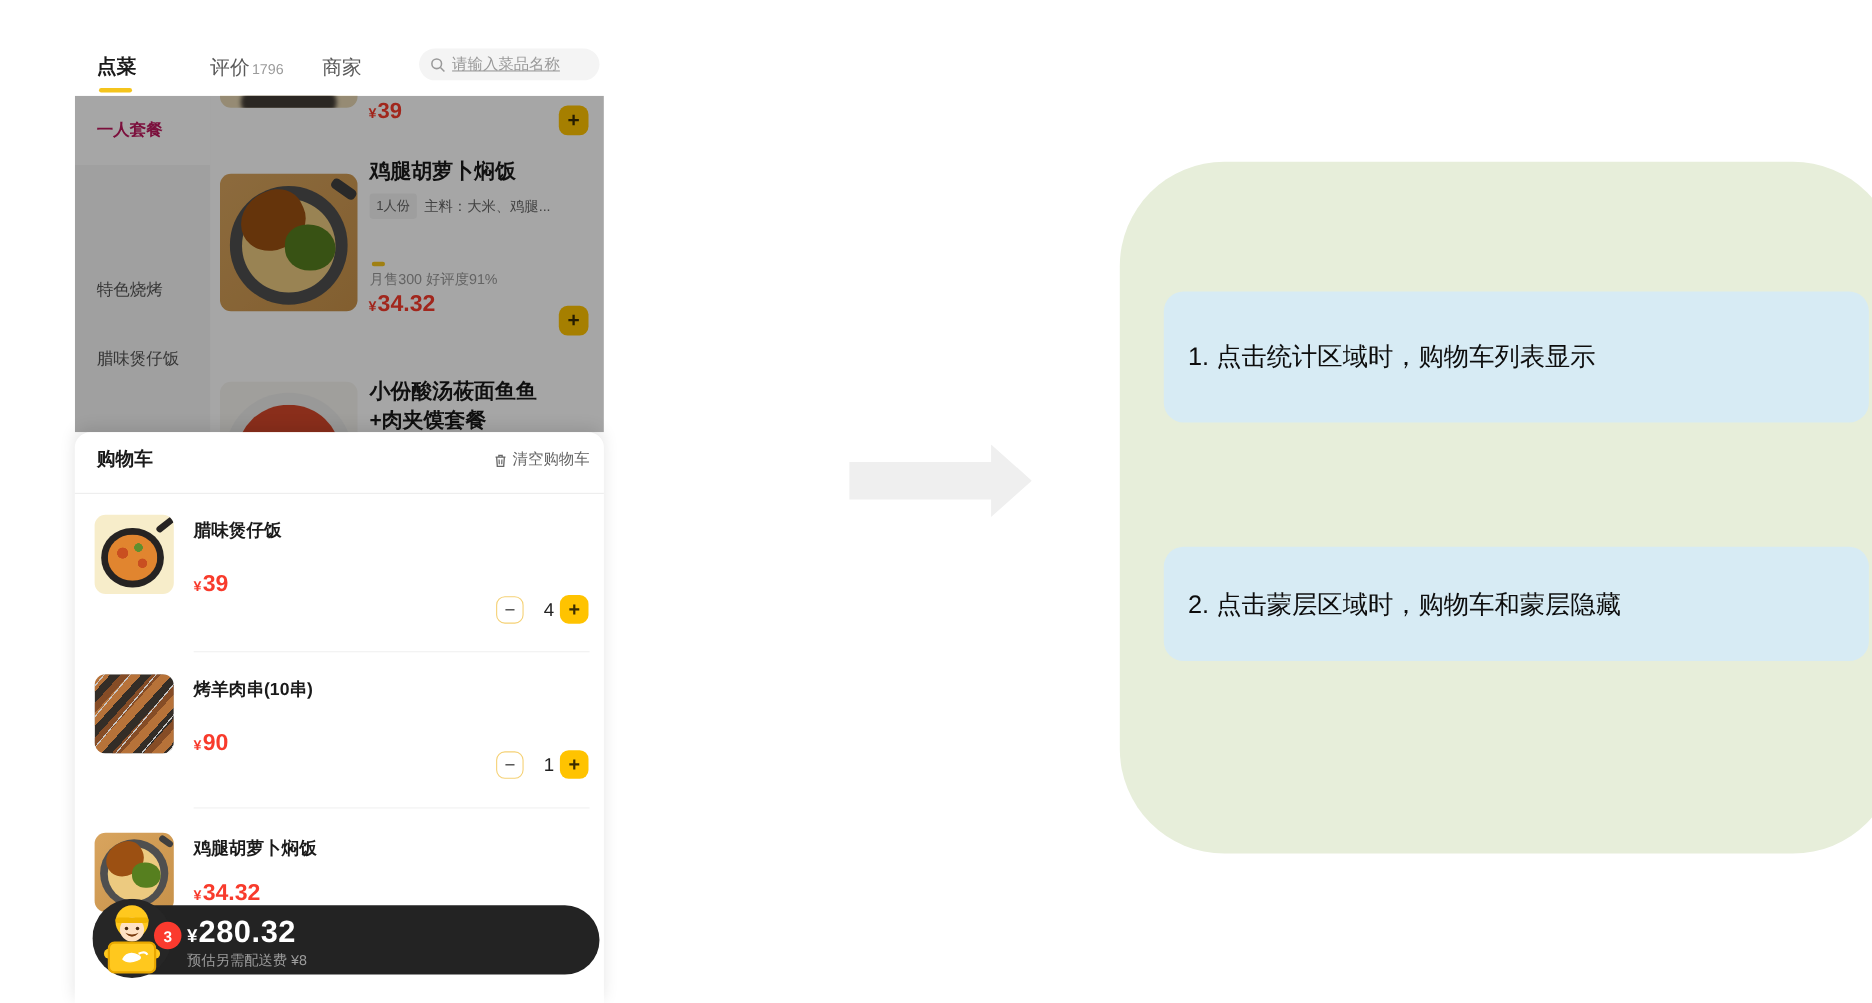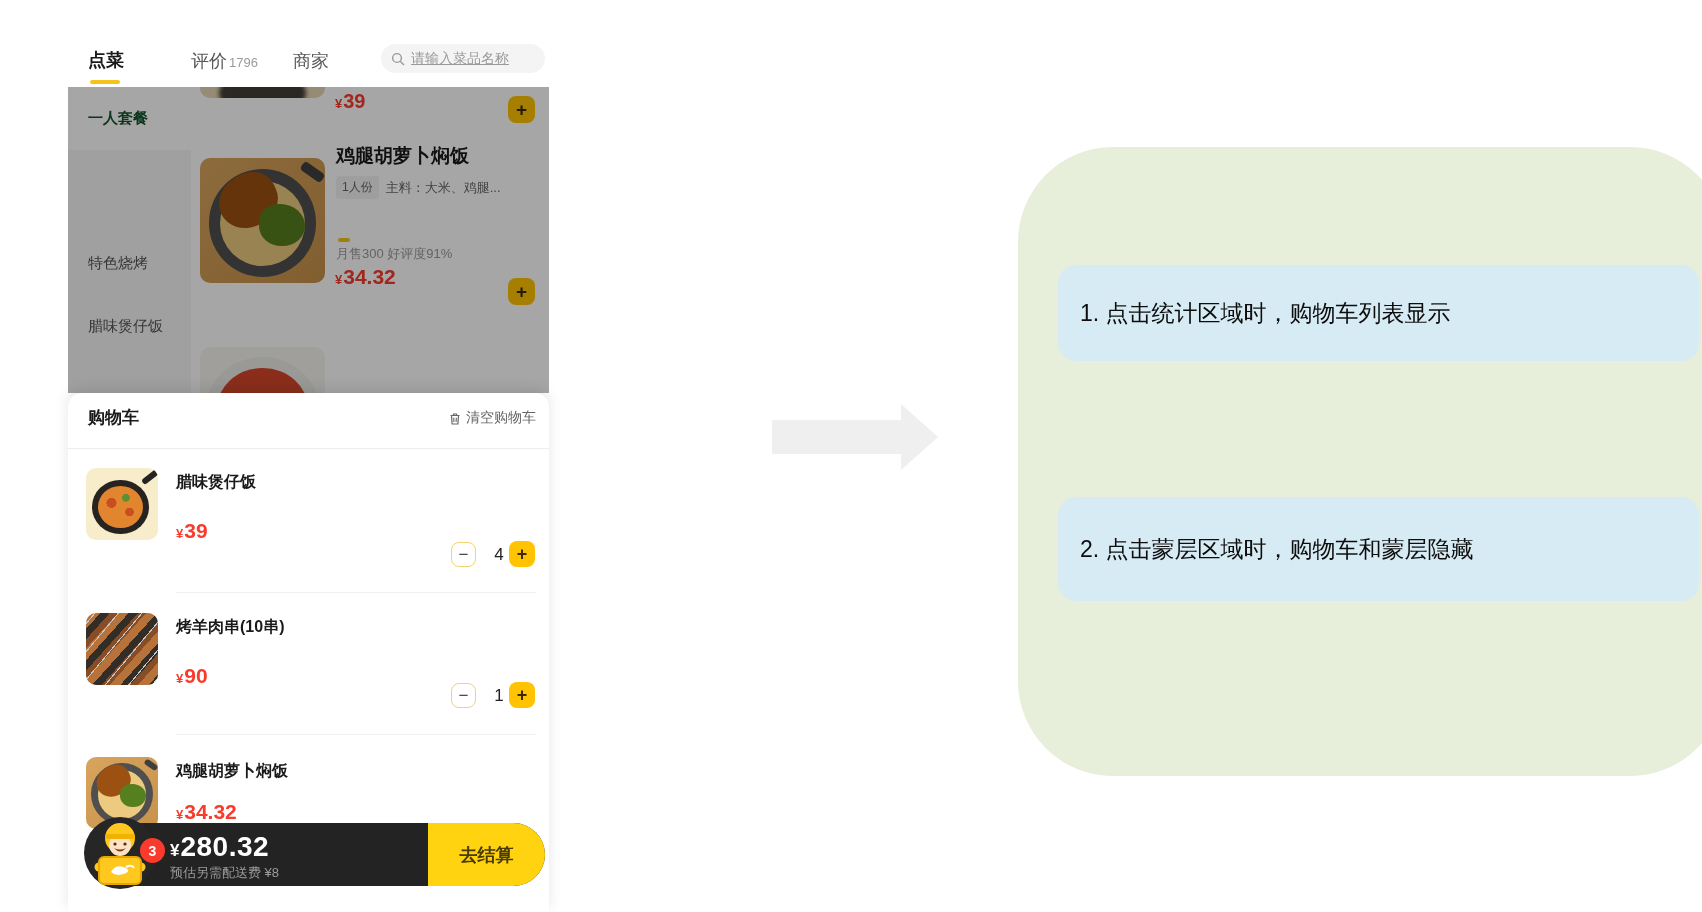--- a/index.html
+++ b/index.html
@@ -12,21 +12,21 @@
   .tab-underline { position:absolute; left:22px; bottom:3px; width:30px; height:4px; border-radius:2px; background:#F4C41C; }
   .tab-reviews { position:absolute; left:123px; top:13px; font-size:18px; color:#5a5a5a; cursor:pointer; }
   .tab-reviews .cnt { font-size:13px; color:#9b9b9b; margin-left:2px; }
   .tab-merchant { position:absolute; left:225px; top:13px; font-size:18px; color:#5a5a5a; cursor:pointer; }
   .nav-search { position:absolute; left:313px; top:8px; width:164px; height:29px; background:#f4f4f4; border-radius:15px; display:flex; align-items:center; padding-left:10px; gap:6px; cursor:text; }
   .nav-search span { font-size:14px; color:#999;text-decoration:underline; }
 
   
   .menu-region { position:absolute; left:20px; top:87px; width:481px; height:306px; background:#fff; overflow:hidden; z-index:1; }
   .side-col { position:absolute; left:0; top:0; width:123px; height:306px; background:#f6f6f6; }
-  .side-active { position:absolute; left:0; top:0; width:123px; height:63px; background:#fff; display:flex; align-items:center; padding-left:20px; font-size:15px; font-weight:bold; color:#14532d; cursor:pointer; }
+  .side-active { position:absolute; left:0; top:0; width:123px; height:63px; background:#fff; display:flex; align-items:center; padding-left:20px; font-size:15px; font-weight:bold; color:#be185d; cursor:pointer; }
   .side-item { position:absolute; left:20px; font-size:15px; color:#555; cursor:pointer; }
   .dish { position:absolute; border-radius:10px; overflow:hidden; }
   .dish-potbottom { background:#e6d6b2; }
   .dish-potbottom .pb { position:absolute; left:15%; top:45%; width:70%; height:90%; border-radius:50%; background:#433d36; filter:blur(2px); }
   .dish-chicken { background:linear-gradient(135deg,#d8a45e,#c8924a); }
   .dish-chicken .pot { position:absolute; left:7%; top:9%; width:86%; height:86%; border-radius:50%; background:#4f4f4f; }
   .dish-chicken .rice { position:absolute; left:16%; top:18%; width:68%; height:68%; border-radius:50%; background:#ecca80; }
   .dish-chicken .chk { position:absolute; left:14%; top:13%; width:48%; height:42%; border-radius:55% 45% 50% 50%; background:#9c5012; transform:rotate(-25deg); }
   .dish-chicken .scal { position:absolute; left:47%; top:37%; width:37%; height:33%; border-radius:45% 55% 50% 50%; background:#567f1f; }
   .dish-chicken .hdl { position:absolute; right:0%; top:7%; width:20%; height:8%; background:#3f3f3f; border-radius:4px; transform:rotate(35deg); }
@@ -72,21 +72,21 @@
   .total-row .val { font-size:28px; font-weight:bold; letter-spacing:.5px; }
   .fee-note { position:absolute; left:66px; top:41px; font-size:13px; color:#9c9c9c; }
   .checkout-btn { position:absolute; right:0; top:0; width:117px; height:63px; background:#FFD30F; border-radius:0 32px 32px 0; display:flex; align-items:center; justify-content:center; font-size:18px; font-weight:bold; color:#4a3b00; cursor:pointer; }
   .mascot { position:absolute; left:36px; top:817px; width:72px; height:72px; z-index:5; }
   .cart-badge { position:absolute; left:92px; top:838px; width:25px; height:25px; border-radius:50%; background:#FB3A2E; color:#fff; font-size:14px; font-weight:bold; display:flex; align-items:center; justify-content:center; z-index:6; }
 
   
   .arrow { position:absolute; left:724px; top:404px; }
   .green-panel { position:absolute; left:970px; top:147px; width:707px; height:629px; background:#E7EEDA; border-radius:95px; }
   .note { position:absolute; left:1010px; width:641px; background:#D7EBF4; border-radius:18px; display:flex; align-items:center; padding-left:22px; font-size:23px; color:#0d0d0d; }
-  .note1 { top:265px; height:96px; }
+  .note1 { top:265px; height:119px; }
   .note2 { top:497px; height:104px; }
 </style>
 </head>
 <body>
 
 <div id="canvas">
 
   <div class="phone-nav">
     <div class="tab-order">点菜</div>
     <div class="tab-underline"></div>
@@ -134,20 +134,21 @@
     <div class="price" style="left:267px; top:178px;">
         <span class="cur">¥</span>
         <span class="val">34.32</span>
       </div>
     <div class="addbtn" style="left:440px; top:191px;">+</div>
 
     <div class="dish dish-soup" style="left:132px; top:260px; width:125px; height:125px;">
         <div class="bowl"></div>
         <div class="soup"></div>
       </div>
+    <div class="mtitle" style="left:268px; top:257px; line-height:26px;"><span>小份酸汤莜面鱼鱼</span><br><span>+肉夹馍套餐</span></div>
 
     <div class="mask"></div>
   </div>
 
   <div class="cart-panel">
     <div class="cart-title">购物车</div>
     <div class="cart-clear">
       <svg width="14" height="15" viewBox="0 0 14 15">
           <path d="M2.5 4.5 h9 M5.5 4.5 v-1.5 h3 v1.5 M3.5 4.5 l.6 8.5 h5.8 l.6-8.5" fill="none" stroke="#666" stroke-width="1.2"></path>
           <line x1="5.7" y1="6.8" x2="5.9" y2="11" stroke="#666" stroke-width="1.1"></line>
@@ -196,21 +197,20 @@
         <span class="val">34.32</span>
       </div>
   </div>
 
   <div class="checkout-bar">
     <div class="total-row">
         <span class="cur">¥</span>
         <span class="val">280.32</span>
       </div>
     <div class="fee-note">预估另需配送费 ¥8</div>
-    <div class="checkout-btn">去结算</div>
   </div>
 
   <div class="mascot">
     <svg width="72" height="72" viewBox="0 0 72 72">
       <circle cx="36" cy="36" r="36" fill="#262626"></circle>
       <circle cx="36" cy="21" r="15" fill="#FFC81E"></circle>
       <circle cx="36" cy="28" r="11" fill="#FFE2C4"></circle>
       <rect x="21" y="17" width="30" height="5" rx="2.5" fill="#F0B400"></rect>
       <circle cx="31" cy="27" r="1.6" fill="#4a2a10"></circle>
       <circle cx="41" cy="27" r="1.6" fill="#4a2a10"></circle>

